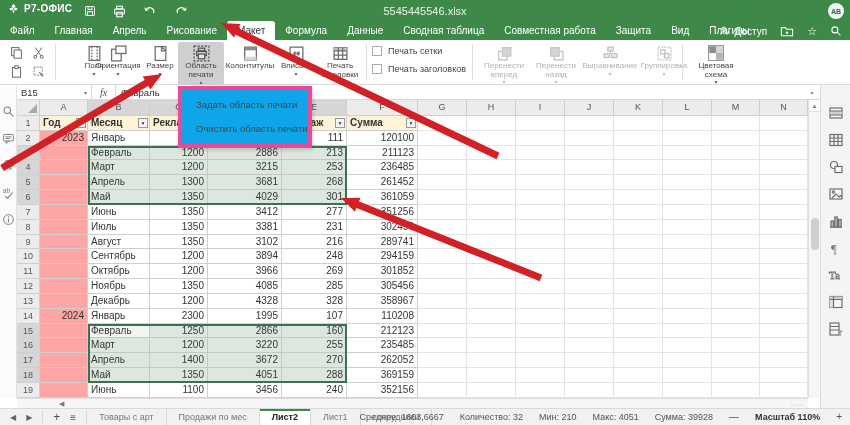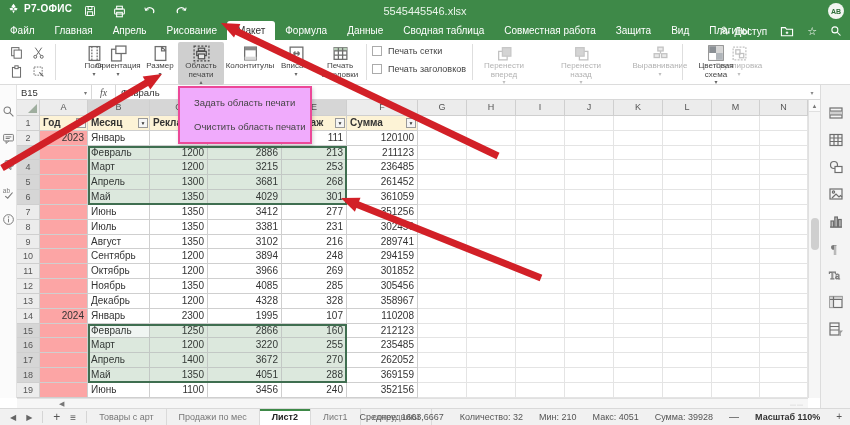--- a/index.html
+++ b/index.html
@@ -33,21 +33,21 @@
   #tb-buttons { position:absolute; left:57px; top:2px; display:flex; height:42px; }
   .tbtn { display:flex; flex-direction:column; align-items:center; justify-content:flex-start; padding-top:2px; height:43px; border-radius:2px; }
   .tbtn .ticon { height:18px; display:flex; align-items:center; }
   .tbtn .tlabel { font-size:8px; line-height:8.5px; color:#444; text-align:center; }
   .tbtn .tarrow { font-size:6px; line-height:6px; color:#666; }
   .tbtn.active { background:#cfcfcf; }
   .tbtn.disabled { opacity:.42; }
   #tb-checkboxes { position:absolute; left:372px; top:6px; display:flex; flex-direction:column; gap:8px; }
   .chk { display:flex; align-items:flex-start; gap:6px; font-size:9px; color:#444; }
   .chk .box { width:10px; height:10px; background:#fff; border:1px solid #ababab; }
-  #tb-disabled { position:absolute; left:478px; top:2px; display:flex; height:42px;gap:25px; }
+  #tb-disabled { position:absolute; left:478px; top:2px; display:flex; height:42px; }
   #tb-color { position:absolute; left:688px; top:2px; display:flex; height:42px; }
 
   
   .formulabar { position:absolute; left:17px; top:85px; width:803px; height:15px; background:#fff; border-bottom:1px solid #d8d8d8; display:flex; align-items:center; }
   .namebox { width:75px; height:15px; border-right:1px solid #d8d8d8; display:flex; align-items:center; padding:0 4px; font-size:9.5px; color:#333; }
   .namebox .nbarrow { margin-left:auto; font-size:6px; color:#777; }
   .fxbox { width:24px; height:15px; border-right:1px solid #d8d8d8; display:flex; align-items:center; justify-content:center; font-size:10px; font-style:italic; font-family:"Liberation Serif", serif; color:#555; }
   .fval { flex:1; padding-left:5px; font-size:9.5px; color:#333; }
   .fexpand { width:16px; text-align:center; font-size:6px; color:#888; }
 
@@ -94,21 +94,21 @@
   .bsep { width:1px; background:#d5d5d5; margin:2px 0; }
   #sheet-tabs { display:flex; align-items:stretch; }
   .sheet-tab { padding:0 12px; font-size:9px; color:#777; display:flex; align-items:center; border-right:1px solid #dadada; position:relative; }
   .sheet-tab.active { background:#fff; color:#222; font-weight:bold; }
   .sheet-tab.active::before { content:""; position:absolute; left:0; top:0; width:100%; height:2px; background:#3e8948; }
   .statusbar { position:absolute; right:8px; top:408px; height:17px; display:flex; align-items:center; gap:16px; font-size:9px; color:#555; }
   .statusbar .zoomlbl { color:#333; font-weight:bold; }
   .statusbar .zbtn { font-size:10px; color:#555; }
 
   
-  #print-menu { position:absolute; left:178px; top:86px; width:134px; background:#f0abfc; border:2px solid #ec4899; box-shadow:1px 2px 4px rgba(0,0,0,.18); z-index:40; padding:3px 0; }
+  #print-menu { position:absolute; left:178px; top:86px; width:134px; background:#0ea5e9; border:4px solid #ec4899; box-shadow:1px 2px 4px rgba(0,0,0,.18); z-index:40; padding:3px 0; }
   .pm-item { height:24px; line-height:24px; padding-left:14px; font-size:9.5px; color:#444; white-space:nowrap; }
 
   
   #arrows { position:absolute; left:0; top:0; width:850px; height:425px; z-index:60; pointer-events:none; }
 
   .ic svg { display:block; }
 </style>
 </head>
 <body>
 <div id="stage">

